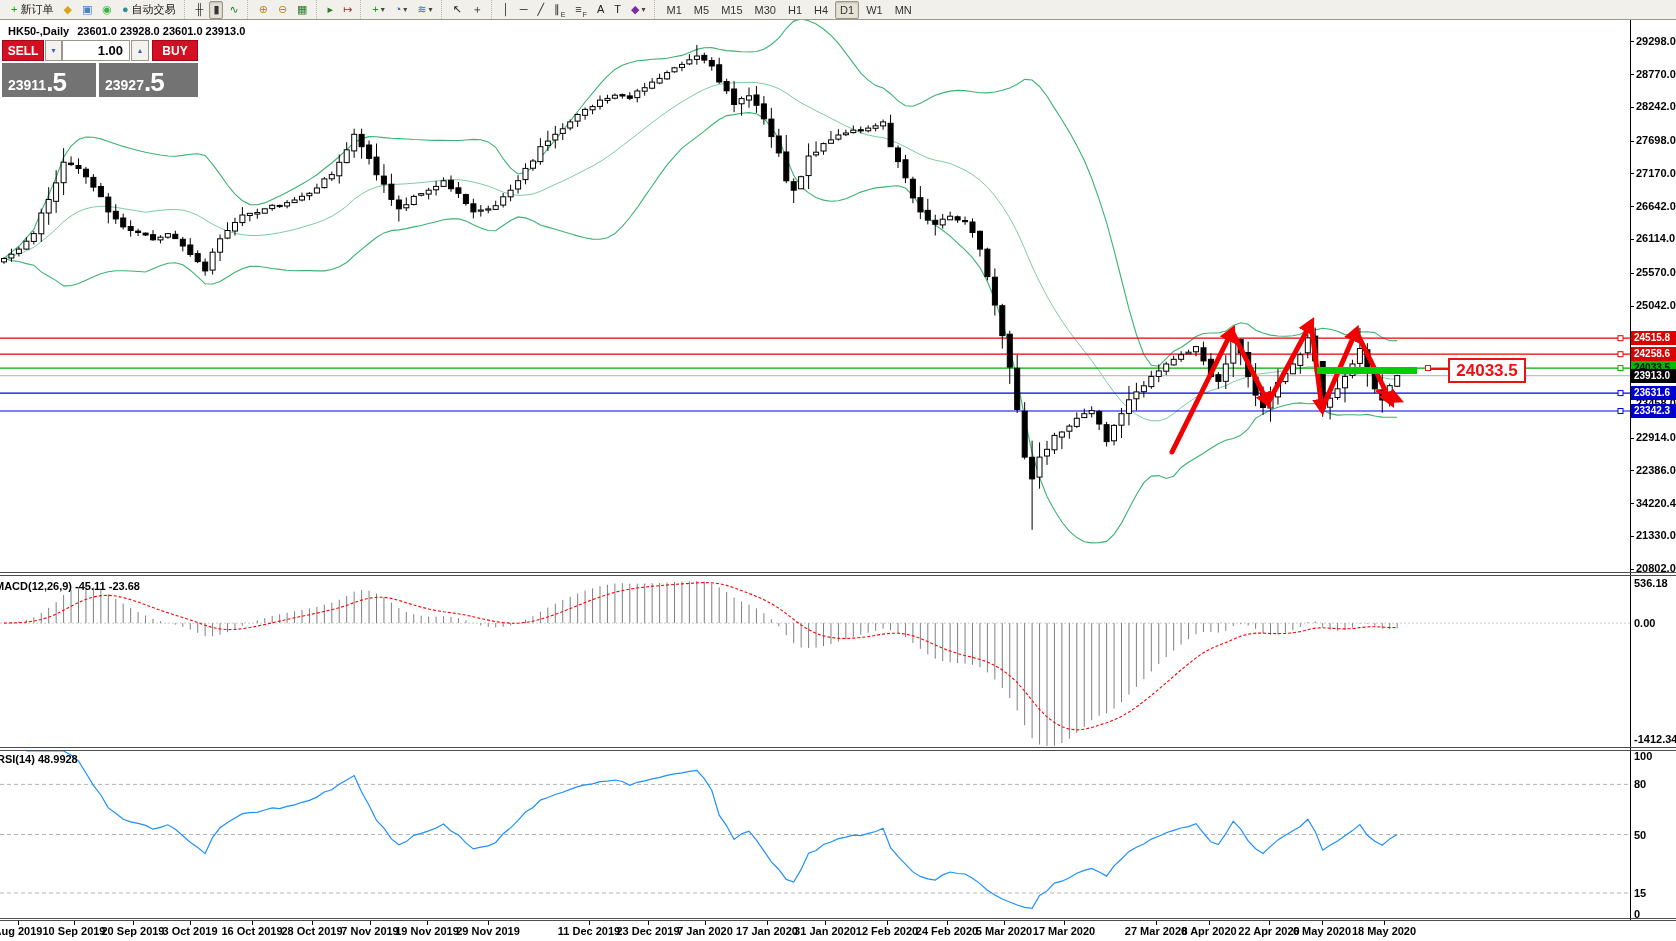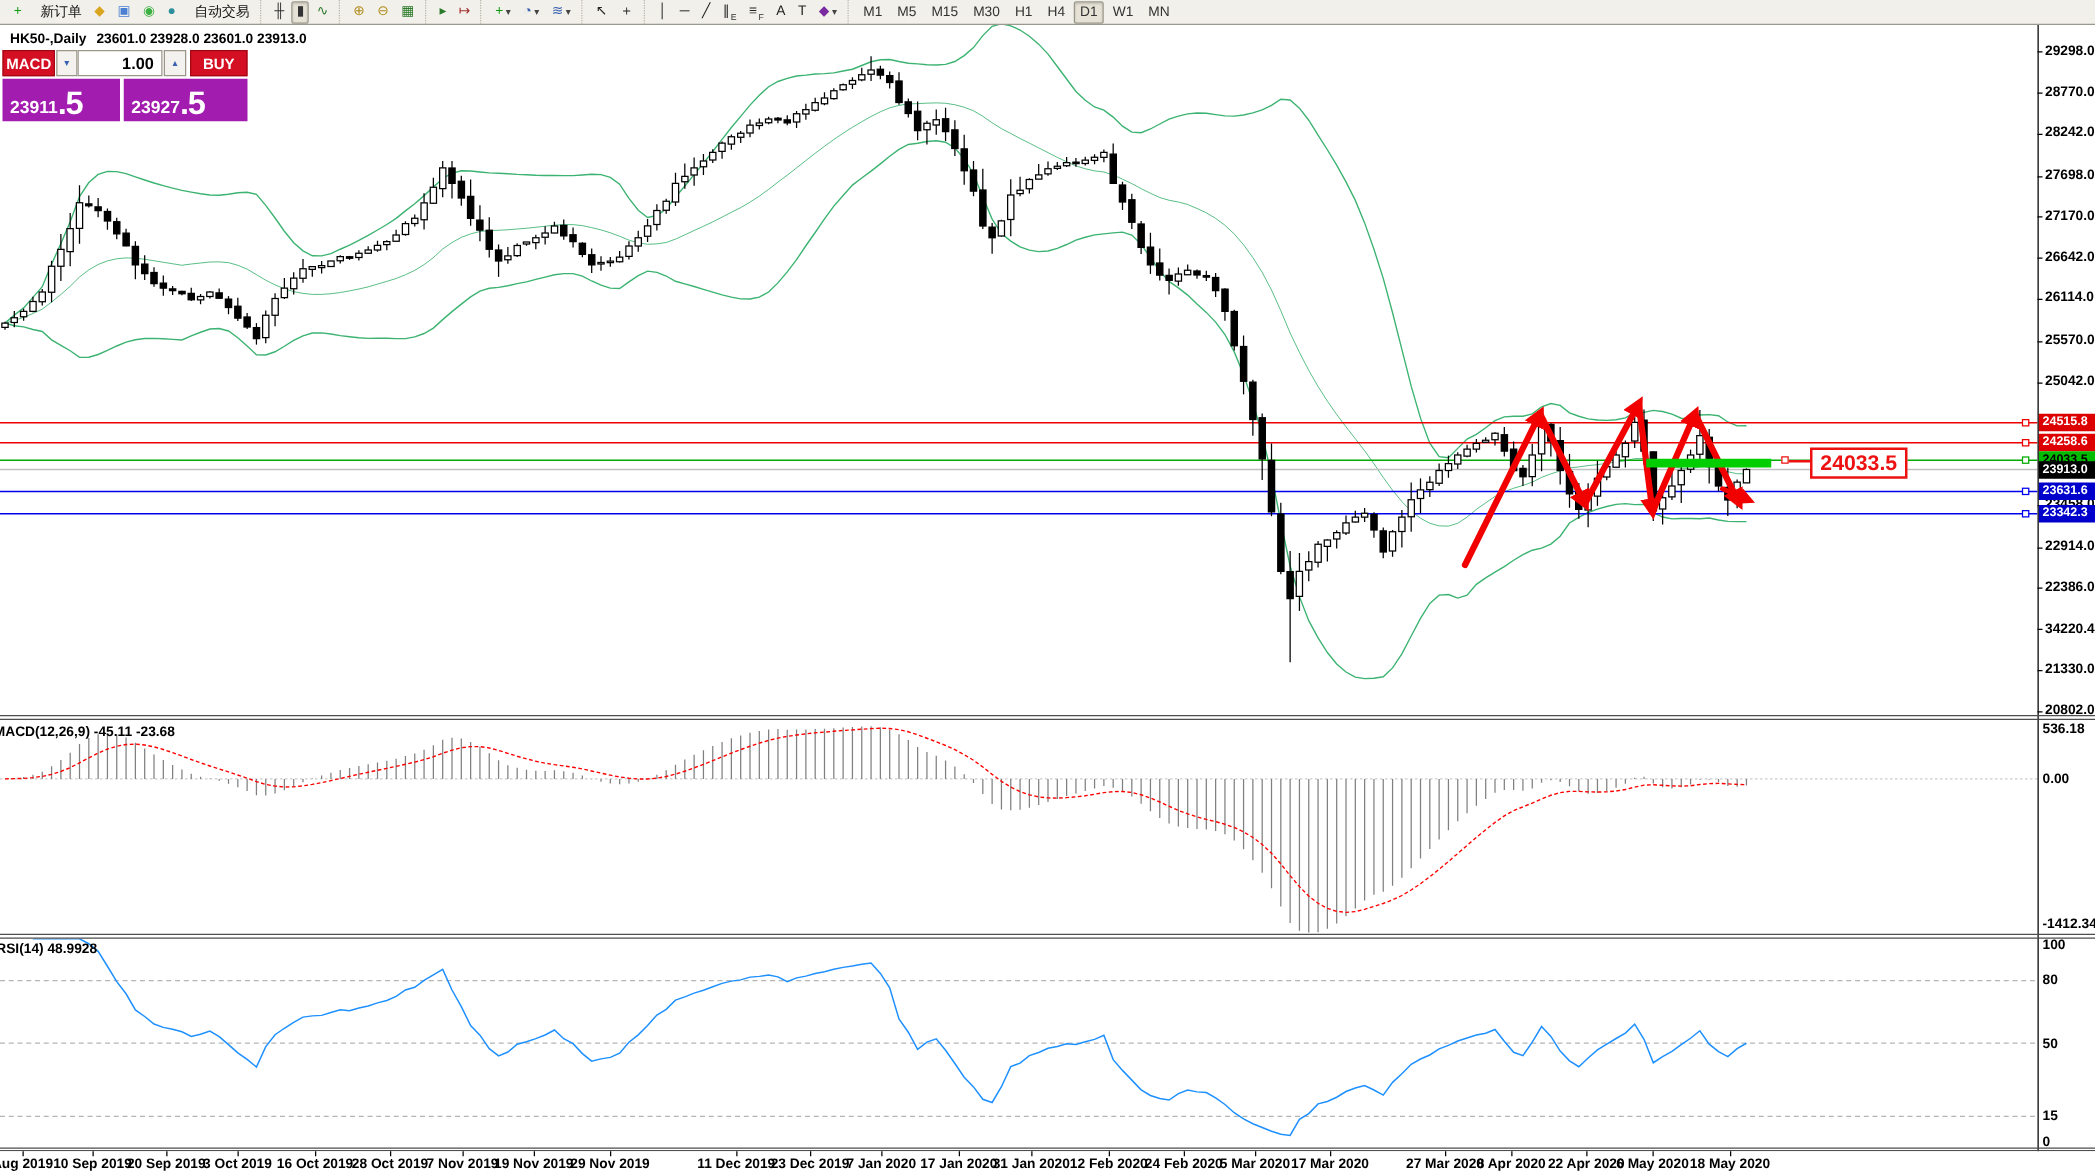--- a/index.html
+++ b/index.html
@@ -6,42 +6,42 @@
   #app{position:relative;width:1676px;height:941px;background:#ffffff;overflow:hidden;}
   
   #toolbar{position:absolute;left:0;top:0;width:1676px;height:19px;background:#f2f0ea;
            border-bottom:1px solid #9b9890;display:flex;align-items:center;font-size:11px;}
   .tb-group{display:flex;align-items:center;height:19px;padding:0 3px 0 6px;border-left:1px dotted #b9b6ac;}
   .tb-group:first-child{border-left:none;}
   .tb-btn{display:flex;align-items:center;height:16px;padding:0 3px;margin:0 1px;border:1px solid transparent;
           border-radius:2px;cursor:default;white-space:nowrap;color:#222;}
   .tb-btn.active{background:#e6e2d6;border-color:#9a968a;box-shadow:inset 0 1px 2px rgba(0,0,0,.18);}
   .tb-btn .glyph{font-size:11px;line-height:11px;}
-  .tb-btn .lbl{margin-left:15px;color:#111;}
+  .tb-btn .lbl{margin-left:3px;color:#111;}
   .tb-btn .dd{font-size:8px;margin-left:2px;color:#444;}
   .tb-btn .sub{font-size:7px;margin-left:1px;color:#333;align-self:flex-end;}
   .tb-tf .tb-btn{padding:0 4px;font-weight:400;color:#333;}
   
   #symbol-line{position:absolute;left:8px;top:25px;font-size:11px;font-weight:700;color:#000;z-index:30;}
   #symbol-line .ohlc{font-weight:700;margin-left:8px;}
   
   #quote-panel{position:absolute;left:2px;top:40px;width:196px;z-index:40;font-weight:700;}
   #qp-row1{position:relative;height:21px;}
   .qp-btn{position:absolute;top:0;height:21px;background:#d50f23;color:#fff;font-size:12px;font-weight:700;
           display:flex;align-items:center;justify-content:center;border:1px solid #a20814;box-sizing:border-box;}
   #qp-sell-btn{left:0;width:42px;}
   #qp-buy-btn{left:150px;width:46px;}
   .qp-spin{position:absolute;top:0;width:17px;height:21px;background:#f4f2ee;border:1px solid #9a968a;
            box-sizing:border-box;color:#3a62b0;font-size:8px;display:flex;align-items:center;justify-content:center;}
   #qp-spin-dn{left:43px;}
   #qp-spin-up{left:129px;width:18px;}
   #qp-vol{position:absolute;left:60px;top:0;width:68px;height:21px;background:#fff;border:1px solid #9a968a;
           box-sizing:border-box;font-size:13px;font-weight:700;color:#000;text-align:right;padding-right:6px;line-height:19px;}
   #qp-row2{position:relative;margin-top:2px;height:34px;}
-  .qp-price{position:absolute;top:0;height:34px;background:#a21caf;color:#fff;display:flex;align-items:flex-end;
+  .qp-price{position:absolute;top:0;height:34px;background:#737373;color:#fff;display:flex;align-items:flex-end;
             padding:0 0 2px 6px;box-sizing:border-box;}
   #qp-sell-price{left:0;width:94px;}
   #qp-buy-price{left:97px;width:99px;}
   .qp-main{font-size:14px;font-weight:700;line-height:20px;}
   .qp-big{font-size:26px;font-weight:700;line-height:26px;letter-spacing:-1px;}
   
   #price-axis{position:absolute;left:1631px;top:20px;width:45px;height:921px;background:#fff;z-index:20;}
   .pa-tick{position:absolute;left:0;width:45px;height:13px;font-size:11px;font-weight:600;color:#000;line-height:13px;padding-left:5px;box-sizing:border-box;}
   .pa-tickmark{position:absolute;left:-1px;width:4px;height:1px;background:#000;}
   .pa-badge{position:absolute;left:0;width:45px;height:14px;font-size:10px;font-weight:600;line-height:14px;padding-left:3px;box-sizing:border-box;z-index:25;}
@@ -178,21 +178,21 @@
         <div class="tb-btn">MN</div>
       </div>
     </div>
 
   <div id="symbol-line">
     <span>HK50-,Daily</span><span class="ohlc">23601.0 23928.0 23601.0 23913.0</span>
   </div>
 
   <div id="quote-panel">
     <div id="qp-row1">
-      <div class="qp-btn" id="qp-sell-btn">MACD</div>
+      <div class="qp-btn" id="qp-sell-btn">SELL</div>
       <div class="qp-spin" id="qp-spin-dn">▾</div>
       <div id="qp-vol">1.00</div>
       <div class="qp-spin" id="qp-spin-up">▴</div>
       <div class="qp-btn" id="qp-buy-btn">BUY</div>
     </div>
     <div id="qp-row2">
       <div class="qp-price" id="qp-sell-price">
         <span class="qp-main">23911</span>
           <span class="qp-big">.5</span>
       </div>

